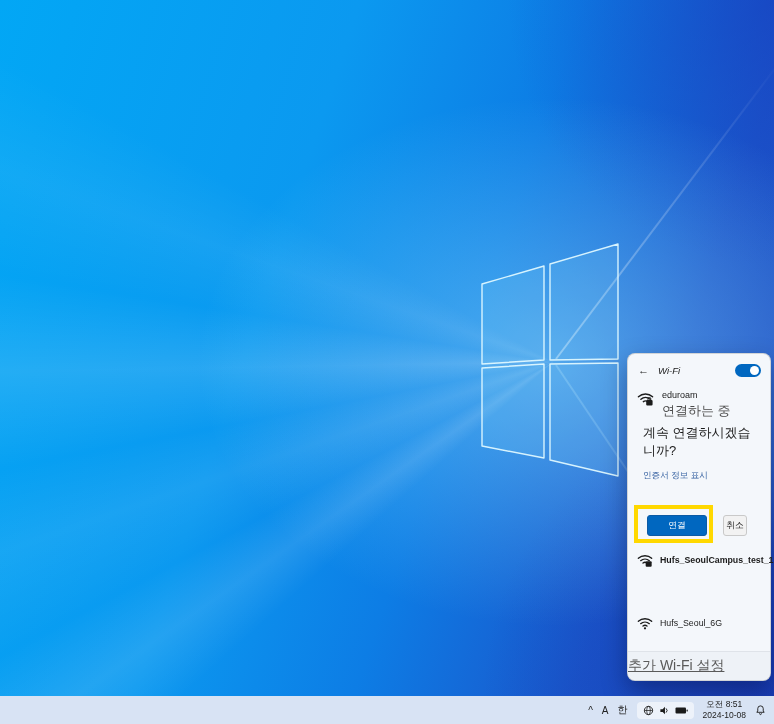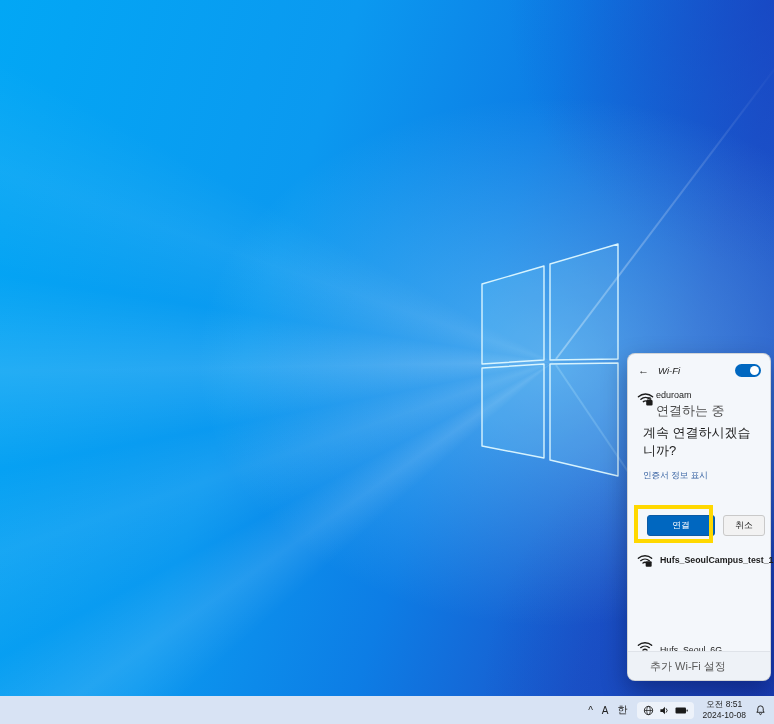--- a/index.html
+++ b/index.html
@@ -52,44 +52,44 @@
     box-shadow:0 10px 24px rgba(0,0,40,.35); font-size:9px;
   }
   .p-header { position:absolute; top:8px; left:10px; right:9px; height:16px;
     display:flex; align-items:center; }
   .back-btn { font-size:11px; line-height:1; cursor:pointer; color:#1b1b1b; }
   .p-title { margin-left:9px; font-size:9.5px;font-style:italic; }
   .toggle { margin-left:auto; width:26px; height:13px; border-radius:7px;
     background:#0067c0; position:relative; cursor:pointer; }
   .toggle .knob { position:absolute; right:2px; top:2px; width:9px; height:9px;
     border-radius:50%; background:#fff; }
-  .p-net { position:absolute; top:36px; left:9px; right:16px; display:flex; gap:2px; }
+  .p-net { position:absolute; top:36px; left:9px; right:16px; display:flex; gap:8px; }
   .p-net .nm { font-size:9px; }
   .p-net .st { font-size:13px; color:#4a4a4a; margin-top:2px; }
   .p-msg { position:absolute; top:70px; left:15px; right:7px; line-height:1.38; }
   .p-msg .ttl { font-size:13px; margin-bottom:2px; }
   .p-msg .bdy { font-size:8.6px; color:#2b2b2b; }
   .p-msg .lnk { font-size:8.6px; color:#2f5c9e; margin-top:10px; cursor:pointer; }
   .annotation {
     position:absolute; left:6px; top:151px; width:79px; height:38px;
     border:4px solid #ffd800; pointer-events:none; z-index:3;
   }
   .btn { position:absolute; top:161px; height:21px; font-size:8.8px;
     display:flex; align-items:center; justify-content:center; cursor:pointer;
     border-radius:3px; }
-  .btn-connect { left:19px; width:68px; background:#0067c0; color:#fff;
+  .btn-connect { left:19px; width:60px; background:#0067c0; color:#fff;
     border:1px solid #0b5aa5; }
-  .btn-cancel { left:95px; width:42px; background:#f2f2f2; color:#1b1b1b;
+  .btn-cancel { left:95px; width:24px; background:#f2f2f2; color:#1b1b1b;
     border:1px solid #c9c9c9; }
   .net-row { position:absolute; left:9px; right:6px; height:28px;
     display:flex; align-items:center; gap:7px; cursor:pointer; font-size:8.8px; }
   .p-divider { position:absolute; left:0; right:0; top:297px; height:1px; background:#dfe3e9; }
   .p-footer { position:absolute; left:0; right:0; top:298px; bottom:0;
     background:#eef2f7; border-radius:0 0 8px 8px; display:flex; align-items:center;
-    padding-left:22px; font-size:11px; color:#5a5a5a; cursor:pointer; }
+    padding-left:0; font-size:14px; color:#5a5a5a; cursor:pointer;text-decoration:underline; }
   .wifi-ic { flex:0 0 auto; }
 </style>
 </head>
 <body>
 
 <div id="stage">
 
   <div class="desktop">
     <div class="seam seam-up"></div>
     <div class="seam seam-down"></div>
@@ -141,21 +141,21 @@
       <svg class="wifi-ic" width="16" height="16" viewBox="0 0 24 24">
         <path d="M2 9.5a15 15 0 0 1 20 0" fill="none" stroke="#1b1b1b" stroke-width="2" stroke-linecap="round"></path>
         <path d="M5.5 13a10 10 0 0 1 13 0" fill="none" stroke="#1b1b1b" stroke-width="2" stroke-linecap="round"></path>
         <path d="M9 16.5a5 5 0 0 1 6 0" fill="none" stroke="#1b1b1b" stroke-width="2" stroke-linecap="round"></path>
         <rect x="13" y="14" width="9" height="8" rx="1.5" fill="#1b1b1b"></rect>
       </svg>
       <span>Hufs_SeoulCampus_test_1</span>
     </div>
 
 
-    <div class="net-row" style="top:273px;align-items:flex-end;">
+    <div class="net-row" style="top:255px;">
       <svg class="wifi-ic" width="16" height="16" viewBox="0 0 24 24">
         <path d="M2 9.5a15 15 0 0 1 20 0" fill="none" stroke="#1b1b1b" stroke-width="2" stroke-linecap="round"></path>
         <path d="M5.5 13a10 10 0 0 1 13 0" fill="none" stroke="#1b1b1b" stroke-width="2" stroke-linecap="round"></path>
         <path d="M9 16.5a5 5 0 0 1 6 0" fill="none" stroke="#1b1b1b" stroke-width="2" stroke-linecap="round"></path>
         <circle cx="12" cy="20" r="1.7" fill="#1b1b1b"></circle>
       </svg>
       <span>Hufs_Seoul_6G</span>
     </div>
 
     <div class="p-divider"></div>

